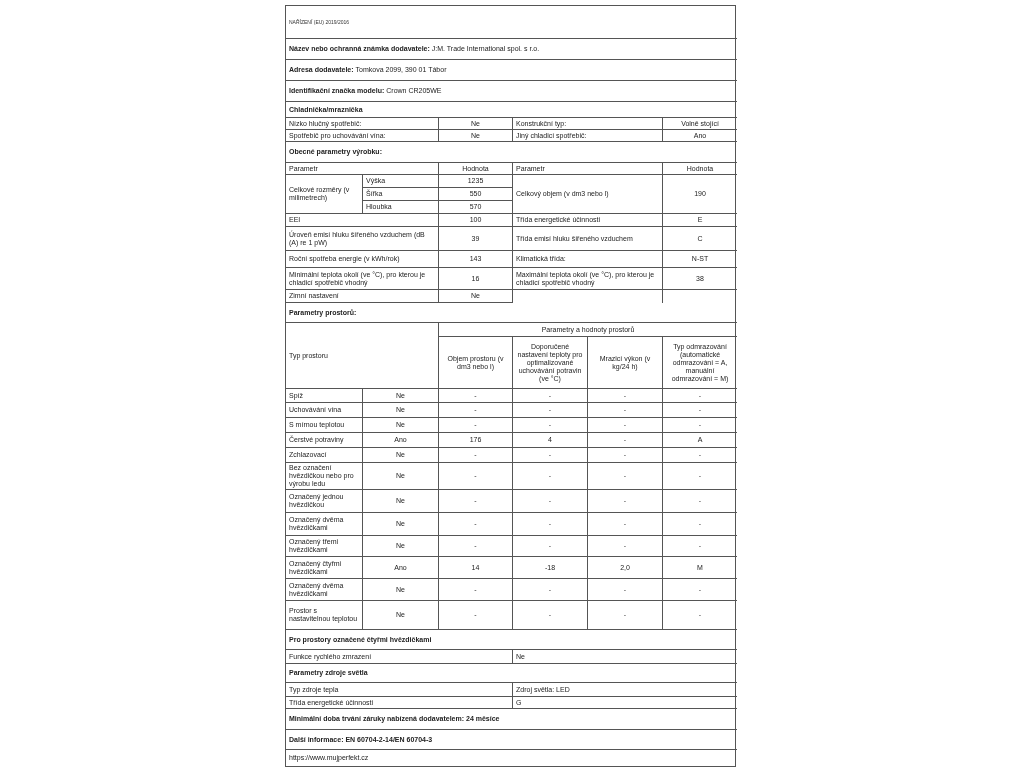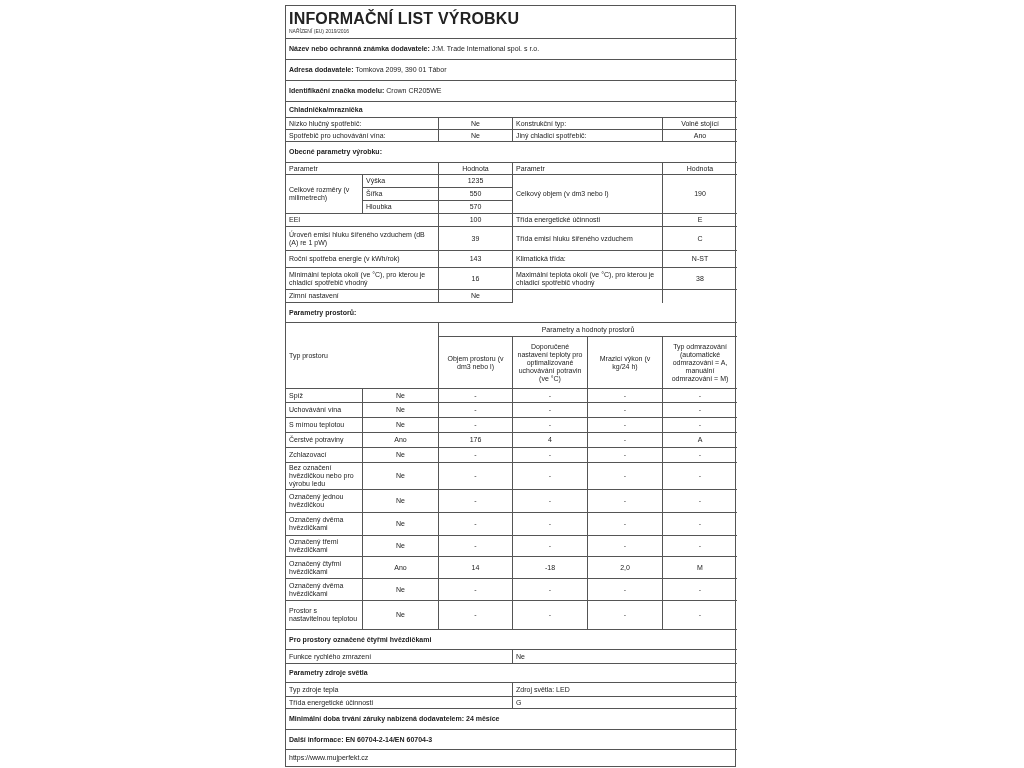--- a/index.html
+++ b/index.html
@@ -15,21 +15,20 @@
   .title { font-size:16px; line-height:18px; font-weight:bold; letter-spacing:0.2px; color:#222; }
   .sub { font-size:5px; line-height:6px; color:#333; }
   .blk { display:block; }
 </style>
 </head>
 <body>
 
 <div id="sheet">
 
   <div class="c noR" style="left:0;top:0;width:451px;height:33px;flex-direction:column;align-items:flex-start;justify-content:center;">
-    <span class="title blk">INFORMAČNÍ LIST VÝROBKU</span>
     <span class="sub blk">NAŘÍZENÍ (EU) 2019/2016</span>
   </div>
 
   <div class="c noR" style="left:0;top:33px;width:451px;height:21px;">
     <span class="b">Název nebo ochranná známka dodavatele:</span>&nbsp;
     <span>J:M. Trade International spol. s r.o.</span>
   </div>
 
   <div class="c noR" style="left:0;top:54px;width:451px;height:21px;">
     <span class="b">Adresa dodavatele:</span>&nbsp;

